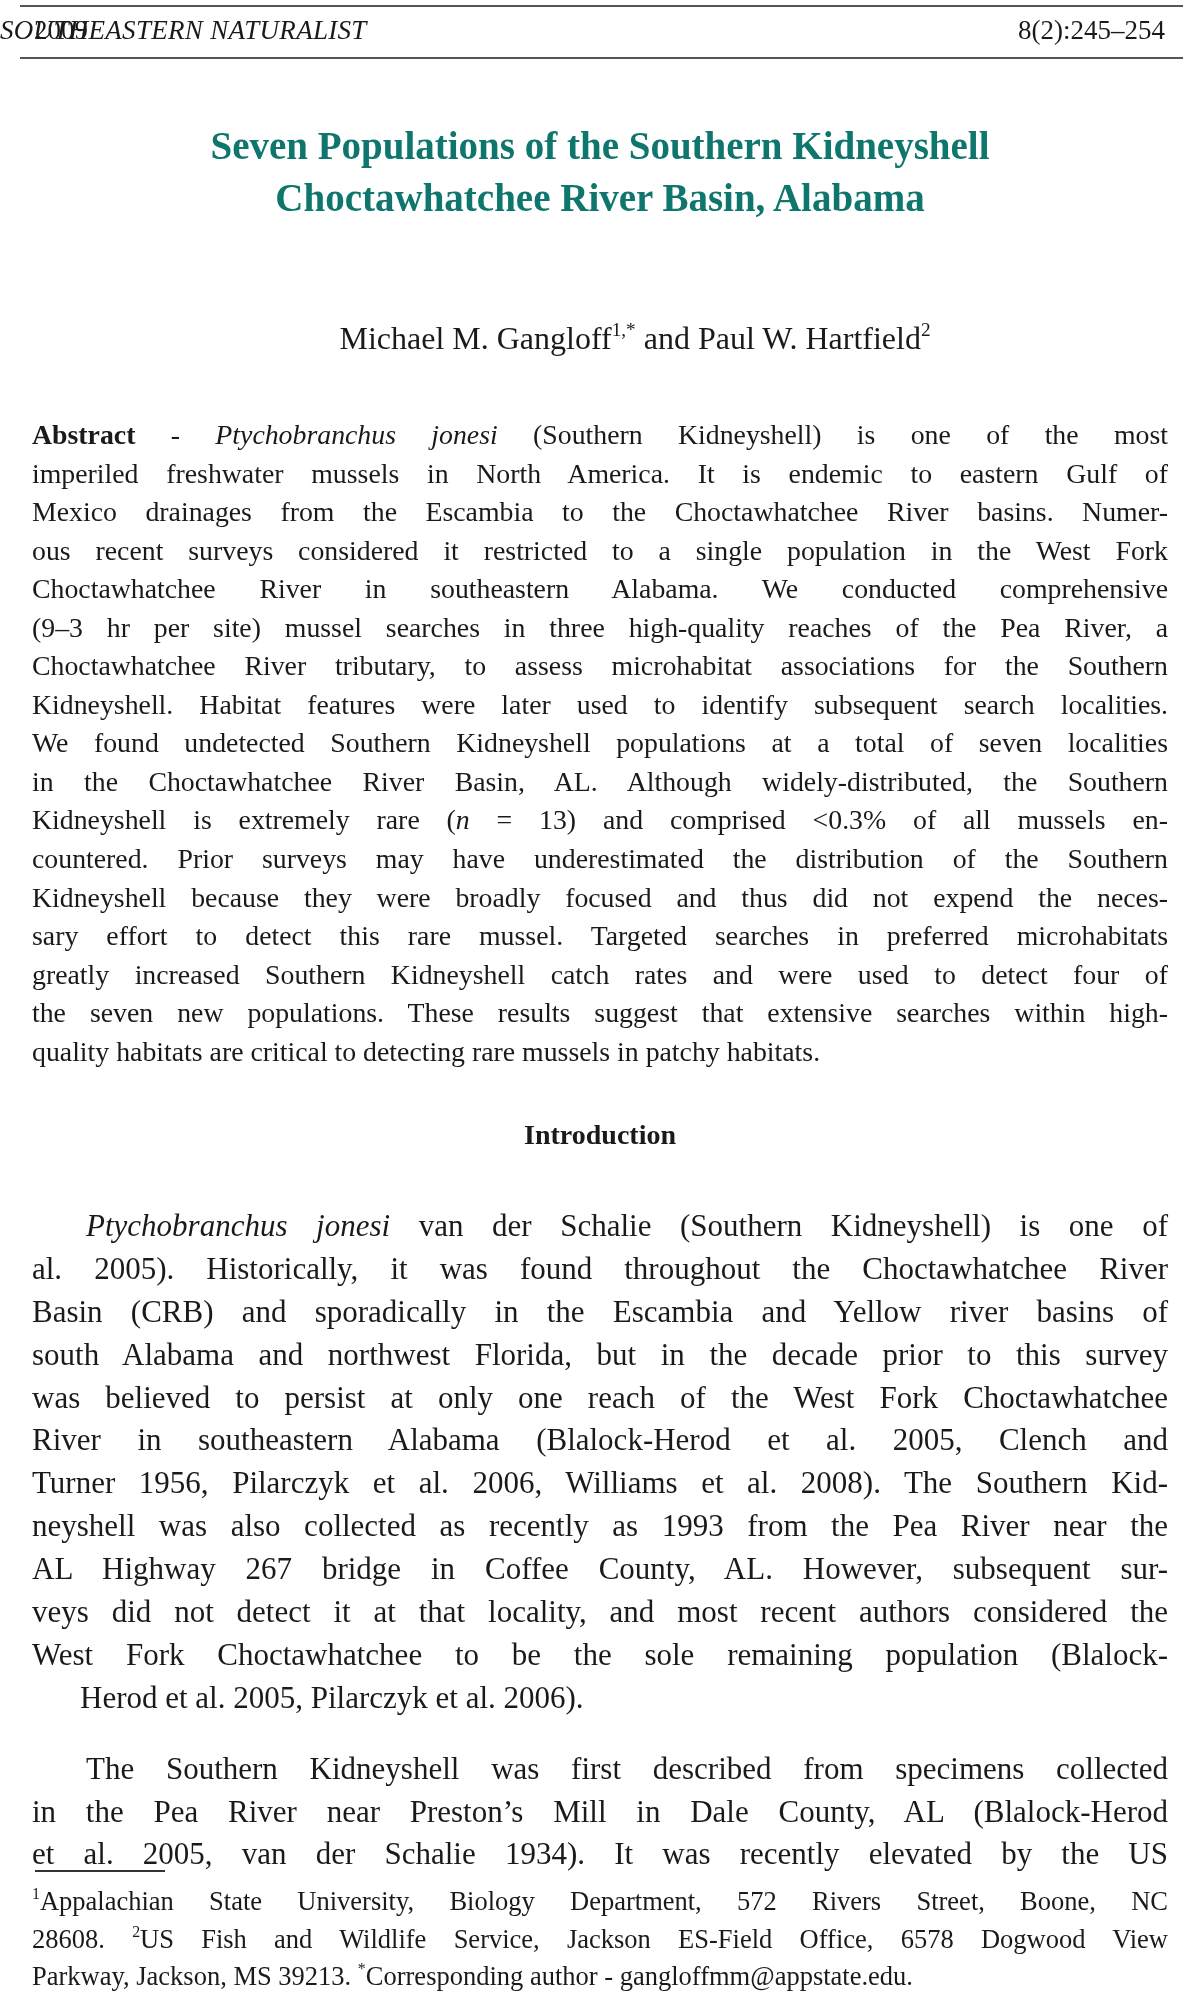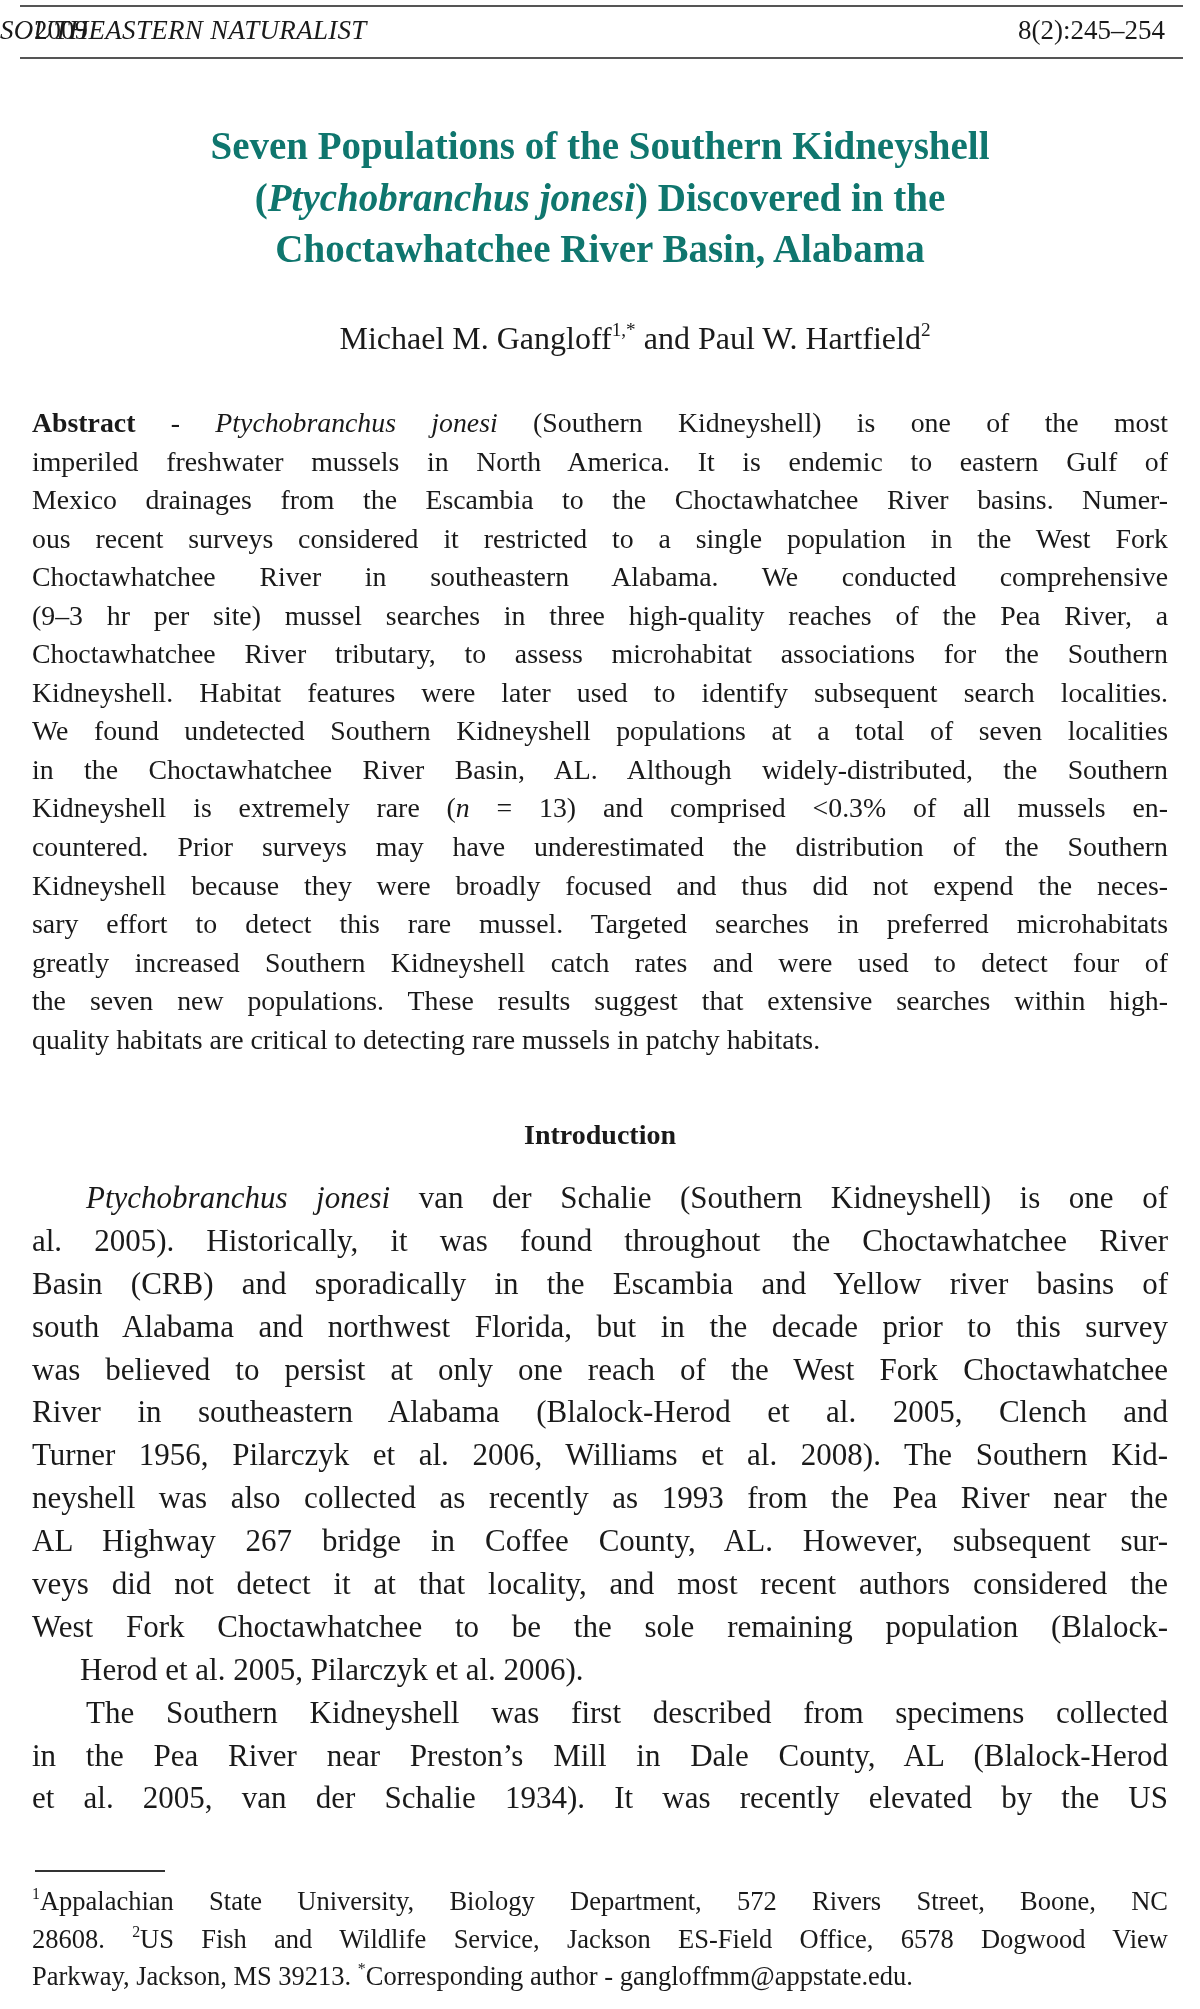--- a/index.html
+++ b/index.html
@@ -10,53 +10,52 @@
   .hdr-left { left:34px; }
   .hdr-center { left:0; width:1200px; text-align:left; font-style:italic; letter-spacing:0.3px; }
   .hdr-right { right:35px; }
 
   .title { position:absolute; left:0; width:1200px; top:120px; text-align:center;
            font-weight:bold; font-size:39px; line-height:51.5px; color:#0f766e; }
   .authors { position:absolute; left:0; width:1200px; top:316px; text-align:center;
              font-size:32px; line-height:44px;padding-left:35px; }
   sup { font-size:0.6em; line-height:0; vertical-align:0.7em; }
 
-  .abstract { position:absolute; left:32px; width:1136px; top:404px;
+  .abstract { position:absolute; left:32px; width:1136px; top:416px;
               font-size:27.8px; line-height:38.55px; text-align:justify; }
   .abstract .line { display:block; text-align:justify; text-align-last:justify; white-space:nowrap; height:38.55px; }
   .abstract .line.last { text-align-last:left; }
 
   .intro-h { position:absolute; left:0; width:1200px; top:1113px; text-align:center;
              font-weight:bold; font-size:28px; line-height:44px; }
   .intro { position:absolute; left:32px; width:1136px; top:1177px;
            font-size:31px; line-height:42.9px; }
   .intro .line { display:block; text-align:justify; text-align-last:justify; white-space:nowrap; height:42.9px; }
   .intro .line.last { text-align-last:left;margin-left:48px; }
-  .intro .line.indent { padding-left:54px; }
+  .intro .line.indent { padding-left:54px;margin-top:28px; }
 
   .fn-rule { position:absolute; left:35px; top:1870px; width:130px; height:2px; background:#333; }
   .footnotes { position:absolute; left:32px; width:1136px; top:1883px;
                font-size:26.5px; line-height:37.5px; }
   .footnotes .line { display:block; text-align:justify; text-align-last:justify; white-space:nowrap; height:37.5px; }
   .footnotes .line.last { text-align-last:left; }
   i { font-style:italic; }
   b { font-weight:bold; }
 </style>
 </head>
 <body>
 
 <div class="rule" style="top:5px;"></div>
 <div class="hdr hdr-center">SOUTHEASTERN NATURALIST</div>
 <div class="hdr hdr-left">2009</div>
 <div class="hdr hdr-right">8(2):245–254</div>
 <div class="rule" style="top:57px;"></div>
 
 <div class="title">
   <div>Seven Populations of the Southern Kidneyshell</div>
-  <div><span>(</span><i>Ptychobranchus jonesi</i><span>) Discovered in the</span></div>
   <div>Choctawhatchee River Basin, Alabama</div>
 </div>
 
 <div class="authors">
   <span>Michael M. Gangloff</span><sup>1,*</sup><span style="white-space:pre;"> and </span><span>Paul W. Hartfield</span><sup>2</sup>
 </div>
 
 <div class="abstract">
   <span class="line"><b>Abstract</b><span style="white-space:pre;"> - </span><i>Ptychobranchus jonesi</i><span style="white-space:pre;"> (Southern Kidneyshell) is one of the most</span></span>
   <span class="line">imperiled freshwater mussels in North America. It is endemic to eastern Gulf of</span>

